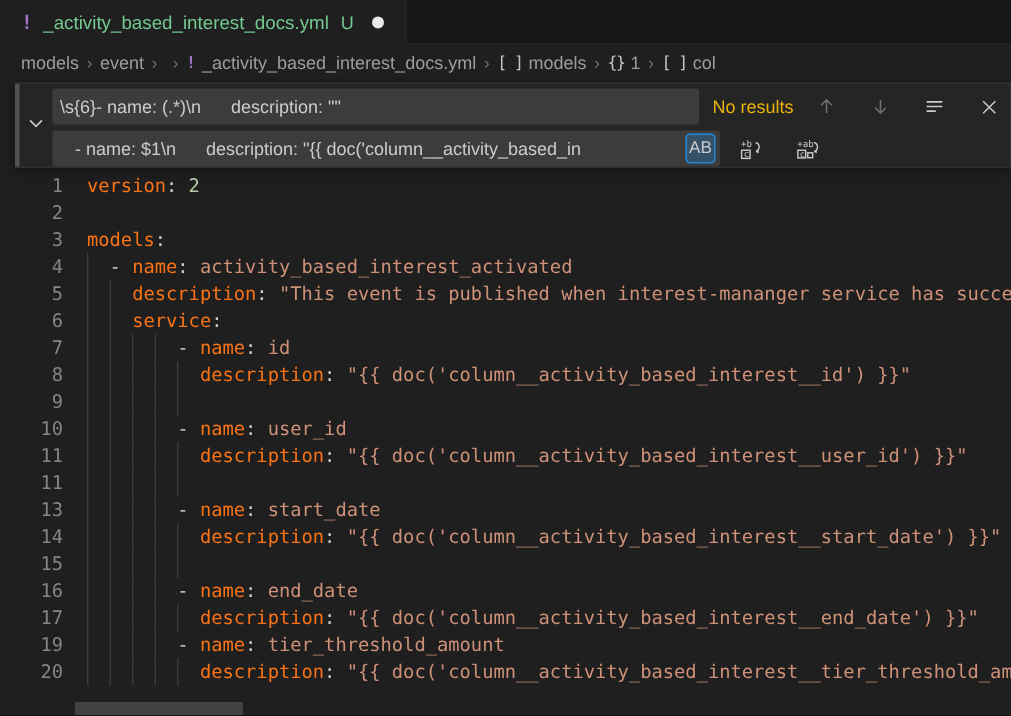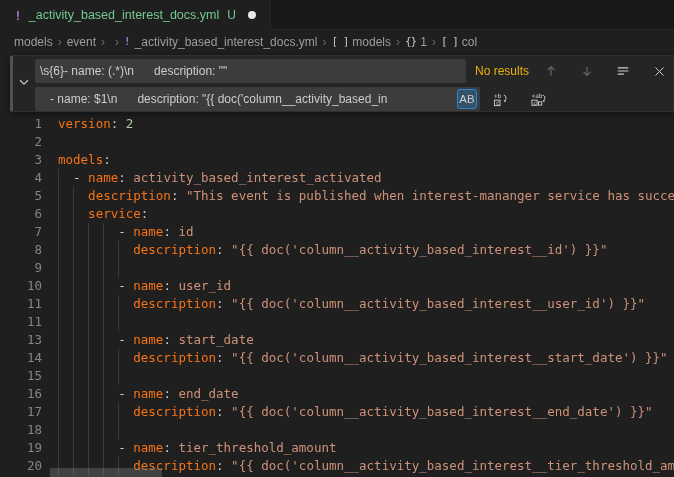--- a/index.html
+++ b/index.html
@@ -121,21 +121,20 @@
         <div class="code-line"><span class="ln">8</span><span class="lc"><span class="guide" style="left: 0px;"></span><span class="guide" style="left: 15.06px;"></span><span class="guide" style="left: 30.12px;"></span><span class="guide" style="left: 45.18px;"></span><span class="guide" style="left: 60.24px;"></span><span class="tok-p">          </span><span class="tok-k">description</span><span class="tok-p">:</span><span class="tok-s"> "{{ doc('column__activity_based_interest__id') }}"</span></span></div>
         <div class="code-line"><span class="ln">9</span><span class="lc"><span class="guide" style="left: 0px;"></span><span class="guide" style="left: 15.06px;"></span><span class="guide" style="left: 30.12px;"></span><span class="guide" style="left: 45.18px;"></span><span class="guide" style="left: 60.24px;"></span></span></div>
         <div class="code-line"><span class="ln">10</span><span class="lc"><span class="guide" style="left: 0px;"></span><span class="guide" style="left: 15.06px;"></span><span class="guide" style="left: 30.12px;"></span><span class="guide" style="left: 45.18px;"></span><span class="tok-p">        - </span><span class="tok-k">name</span><span class="tok-p">:</span><span class="tok-s"> user_id</span></span></div>
         <div class="code-line"><span class="ln">11</span><span class="lc"><span class="guide" style="left: 0px;"></span><span class="guide" style="left: 15.06px;"></span><span class="guide" style="left: 30.12px;"></span><span class="guide" style="left: 45.18px;"></span><span class="guide" style="left: 60.24px;"></span><span class="tok-p">          </span><span class="tok-k">description</span><span class="tok-p">:</span><span class="tok-s"> "{{ doc('column__activity_based_interest__user_id') }}"</span></span></div>
         <div class="code-line"><span class="ln">11</span><span class="lc"><span class="guide" style="left: 0px;"></span><span class="guide" style="left: 15.06px;"></span><span class="guide" style="left: 30.12px;"></span><span class="guide" style="left: 45.18px;"></span><span class="guide" style="left: 60.24px;"></span></span></div>
         <div class="code-line"><span class="ln">13</span><span class="lc"><span class="guide" style="left: 0px;"></span><span class="guide" style="left: 15.06px;"></span><span class="guide" style="left: 30.12px;"></span><span class="guide" style="left: 45.18px;"></span><span class="tok-p">        - </span><span class="tok-k">name</span><span class="tok-p">:</span><span class="tok-s"> start_date</span></span></div>
         <div class="code-line"><span class="ln">14</span><span class="lc"><span class="guide" style="left: 0px;"></span><span class="guide" style="left: 15.06px;"></span><span class="guide" style="left: 30.12px;"></span><span class="guide" style="left: 45.18px;"></span><span class="guide" style="left: 60.24px;"></span><span class="tok-p">          </span><span class="tok-k">description</span><span class="tok-p">:</span><span class="tok-s"> "{{ doc('column__activity_based_interest__start_date') }}"</span></span></div>
         <div class="code-line"><span class="ln">15</span><span class="lc"><span class="guide" style="left: 0px;"></span><span class="guide" style="left: 15.06px;"></span><span class="guide" style="left: 30.12px;"></span><span class="guide" style="left: 45.18px;"></span><span class="guide" style="left: 60.24px;"></span></span></div>
         <div class="code-line"><span class="ln">16</span><span class="lc"><span class="guide" style="left: 0px;"></span><span class="guide" style="left: 15.06px;"></span><span class="guide" style="left: 30.12px;"></span><span class="guide" style="left: 45.18px;"></span><span class="tok-p">        - </span><span class="tok-k">name</span><span class="tok-p">:</span><span class="tok-s"> end_date</span></span></div>
         <div class="code-line"><span class="ln">17</span><span class="lc"><span class="guide" style="left: 0px;"></span><span class="guide" style="left: 15.06px;"></span><span class="guide" style="left: 30.12px;"></span><span class="guide" style="left: 45.18px;"></span><span class="guide" style="left: 60.24px;"></span><span class="tok-p">          </span><span class="tok-k">description</span><span class="tok-p">:</span><span class="tok-s"> "{{ doc('column__activity_based_interest__end_date') }}"</span></span></div>
-        <div class="code-line"><span class="ln">18</span><span class="lc"><span class="guide" style="left: 0px;"></span><span class="guide" style="left: 15.06px;"></span><span class="guide" style="left: 30.12px;"></span><span class="guide" style="left: 45.18px;"></span><span class="guide" style="left: 60.24px;"></span></span></div>
         <div class="code-line"><span class="ln">19</span><span class="lc"><span class="guide" style="left: 0px;"></span><span class="guide" style="left: 15.06px;"></span><span class="guide" style="left: 30.12px;"></span><span class="guide" style="left: 45.18px;"></span><span class="tok-p">        - </span><span class="tok-k">name</span><span class="tok-p">:</span><span class="tok-s"> tier_threshold_amount</span></span></div>
         <div class="code-line"><span class="ln">20</span><span class="lc"><span class="guide" style="left: 0px;"></span><span class="guide" style="left: 15.06px;"></span><span class="guide" style="left: 30.12px;"></span><span class="guide" style="left: 45.18px;"></span><span class="guide" style="left: 60.24px;"></span><span class="tok-p">          </span><span class="tok-k">description</span><span class="tok-p">:</span><span class="tok-s"> "{{ doc('column__activity_based_interest__tier_threshold_amount</span></span></div>
       </div>
     <div class="hthumb"></div>
 
     <div class="findw">
       <div class="sash"></div>
       <div class="toggle">
         <span>
           <svg width="14" height="14" viewBox="0 0 16 16">

